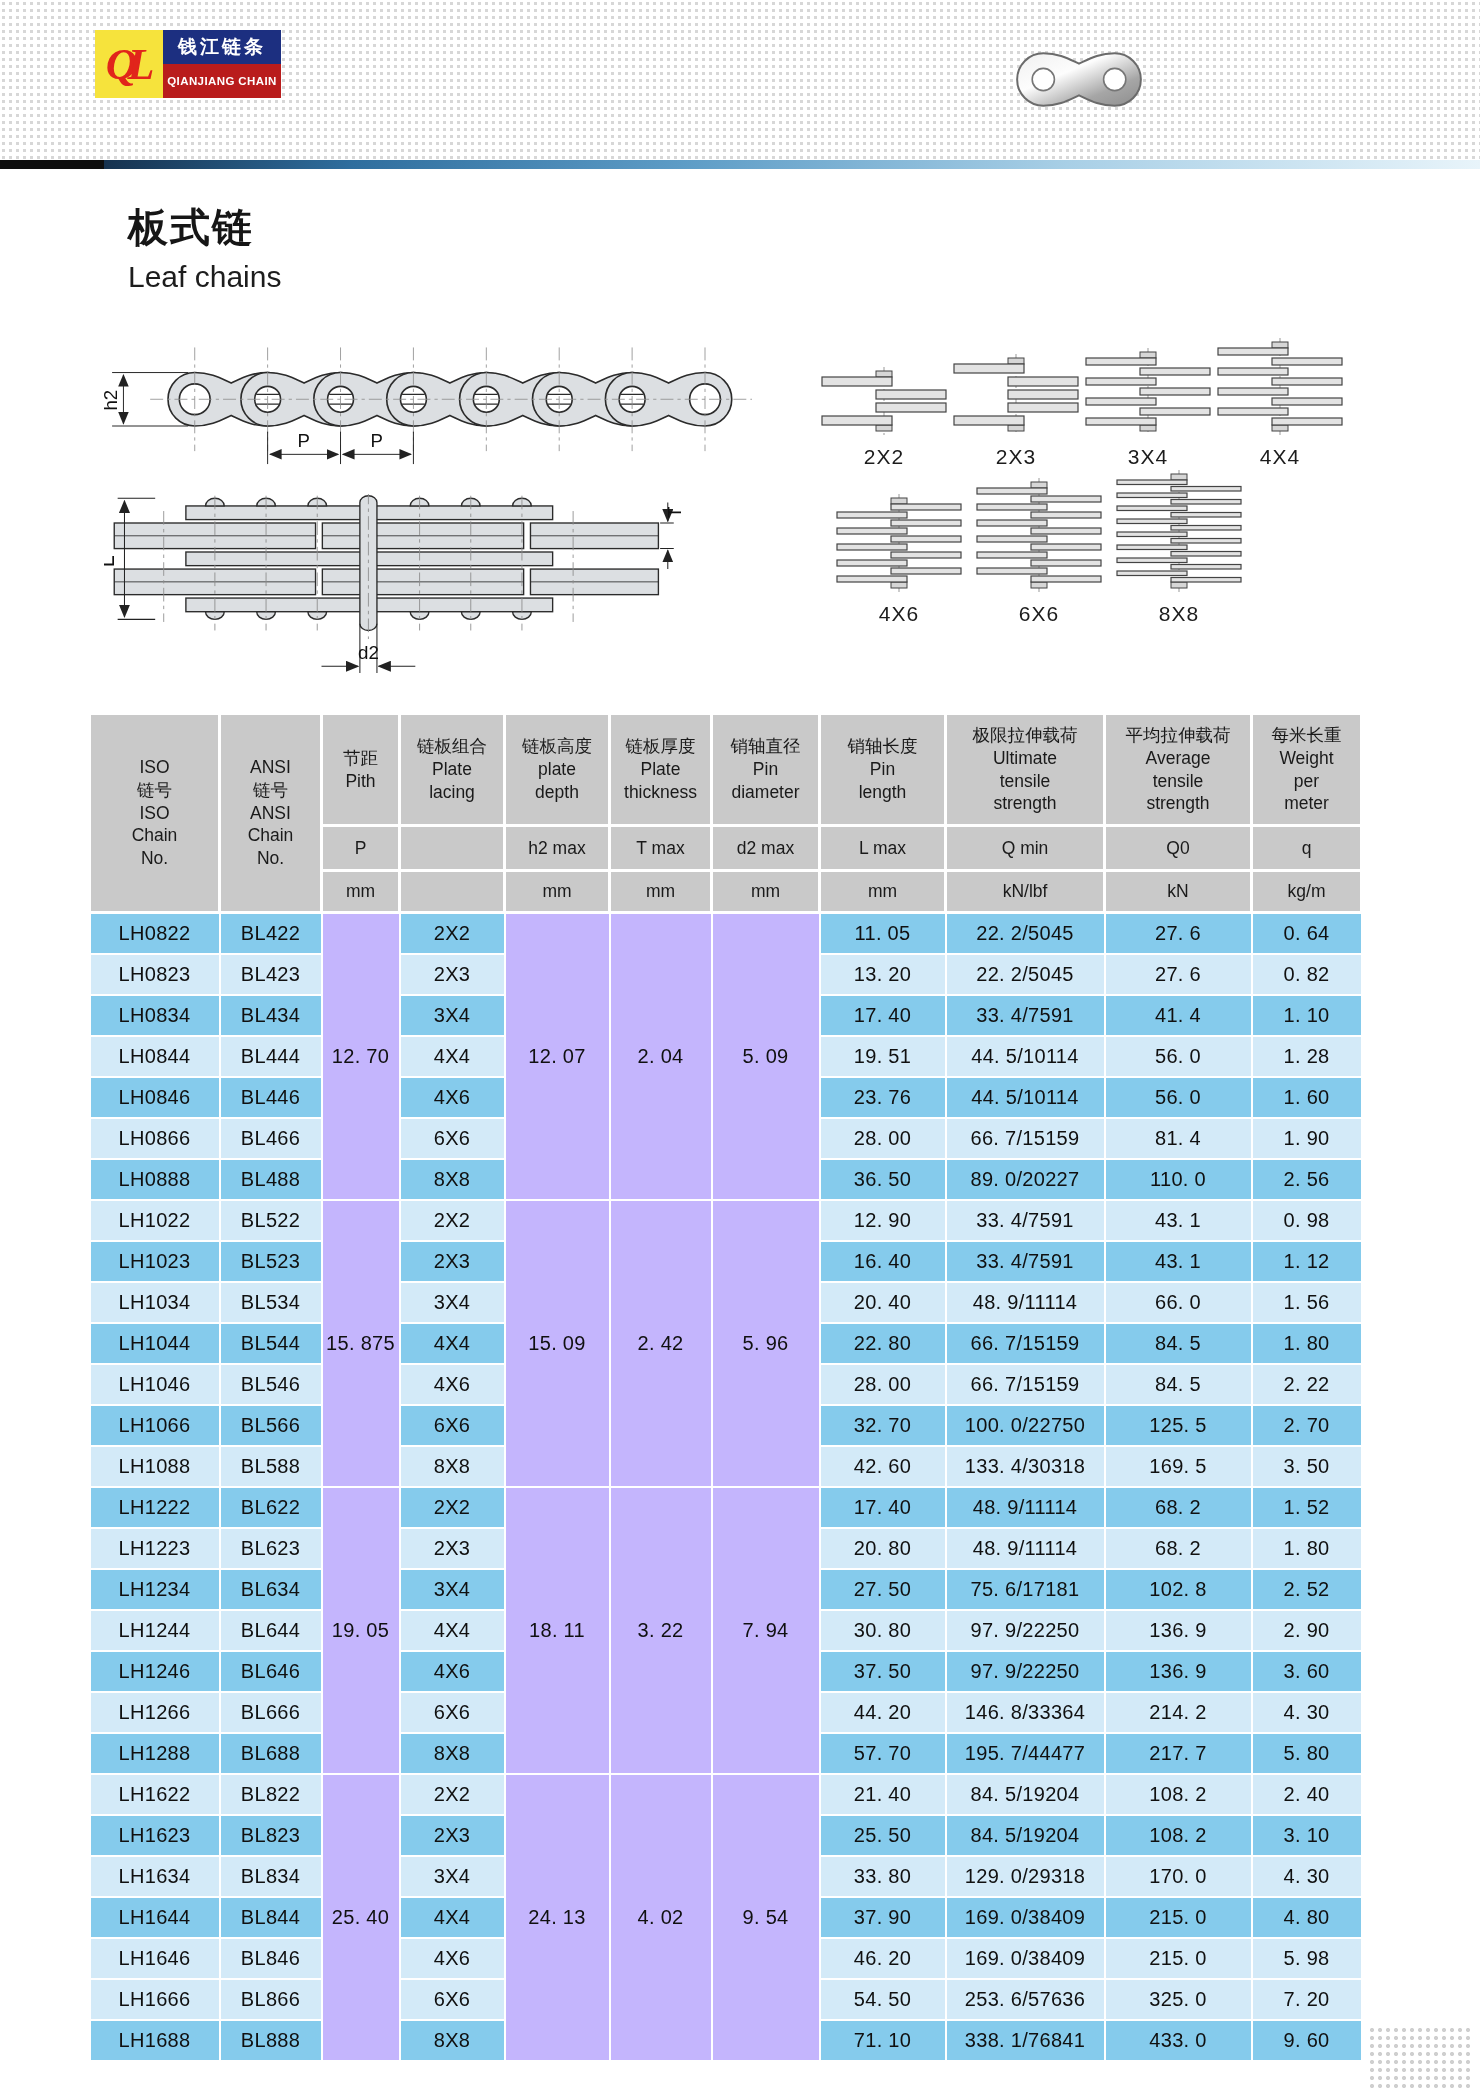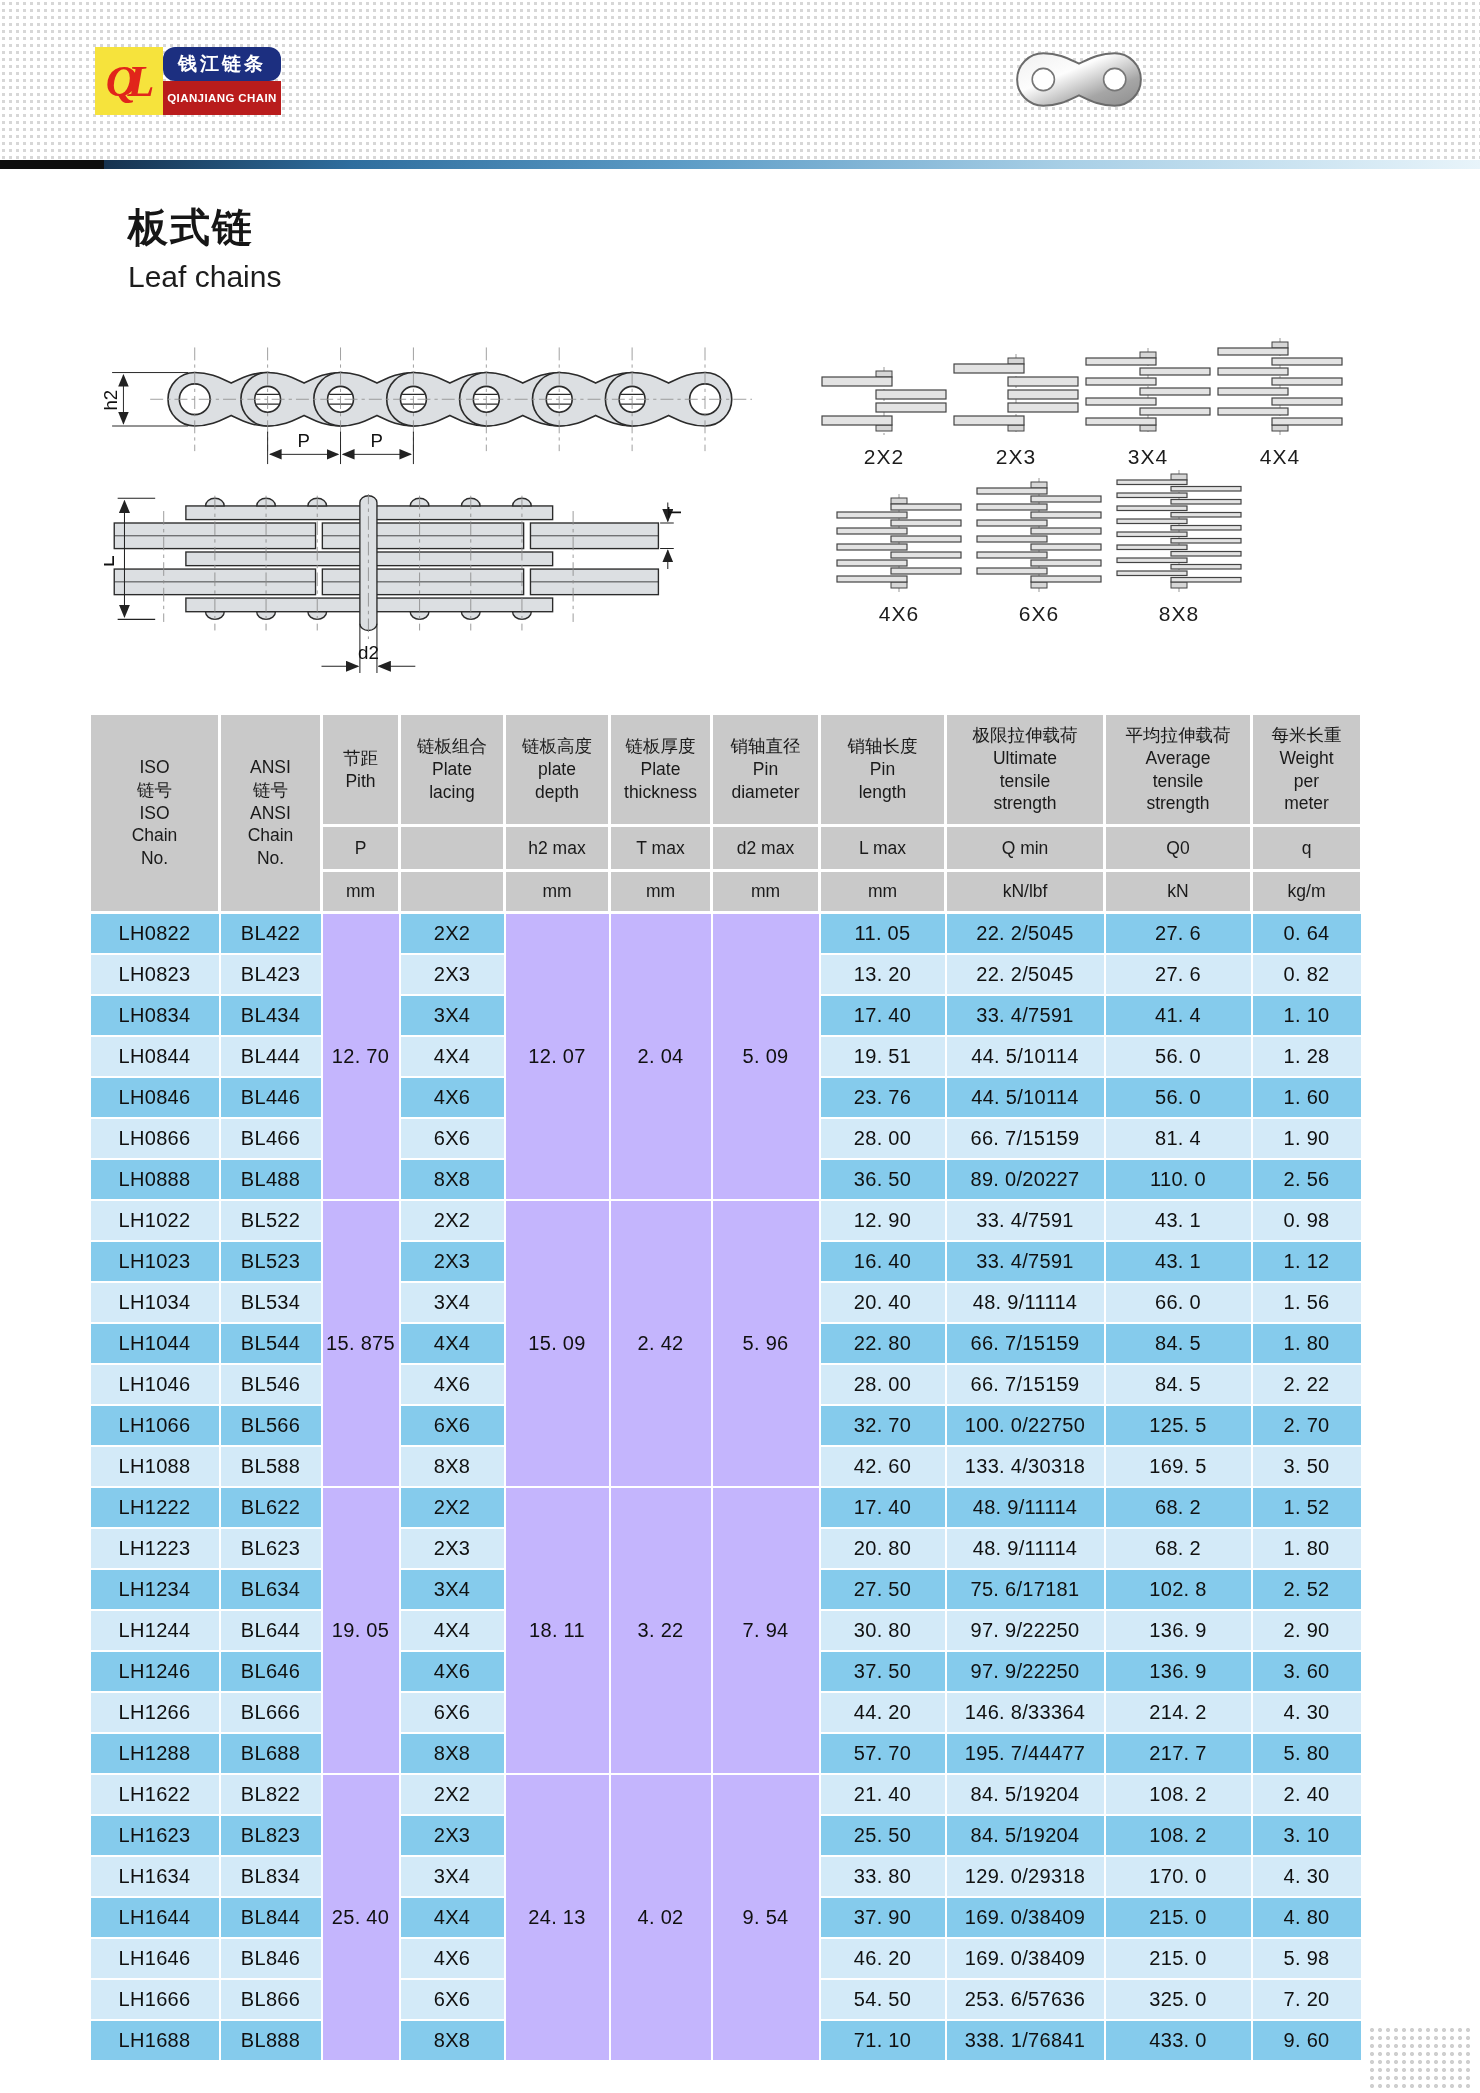--- a/index.html
+++ b/index.html
@@ -12,27 +12,27 @@
   .dots-top{position:absolute;left:0;top:0;width:1480px;height:160px;}
   .dots-corner{position:absolute;left:1368px;top:2026px;width:102px;height:64px;
         background-image:radial-gradient(#cfcfcf 2px, rgba(255,255,255,0) 2.2px);background-size:8px 8px;}
 
   
   .bar-black{position:absolute;left:0;top:160px;width:104px;height:9px;background:#0e0e0e;}
   .bar-grad{position:absolute;left:104px;top:160px;width:1376px;height:9px;
         background:linear-gradient(to right,#16324f 0%,#2f6e9e 18%,#5d9cc6 42%,#a8cfe6 70%,#e8f4fa 100%);}
 
   
-  .brand{position:absolute;left:95px;top:47px;width:186px;height:64px;display:flex;}
+  .brand{position:absolute;left:95px;top:30px;width:186px;height:64px;display:flex;}
   .brand-mark{width:68px;height:68px;background:#f6e33c;display:flex;align-items:center;justify-content:center;}
   .brand-mono{font-family:"Liberation Serif",serif;font-style:italic;font-weight:bold;
         font-size:44px;color:#e1251b;letter-spacing:-10px;padding-right:8px;}
   .brand-right{width:118px;height:68px;display:flex;flex-direction:column;}
   .brand-cn{height:34px;background:#1c2f80;color:#fff;font-weight:bold;font-size:19px;
-        letter-spacing:3px;display:flex;align-items:center;justify-content:center;border-radius:12px;}
+        letter-spacing:3px;display:flex;align-items:center;justify-content:center;}
   .brand-en{height:34px;background:#b91c1c;color:#fff;font-weight:bold;font-size:11.5px;
         letter-spacing:.4px;display:flex;align-items:center;justify-content:center;}
 
   
   .plate-illu{position:absolute;left:1010px;top:46px;}
 
   
   .title{position:absolute;left:128px;top:202px;}
   .title-cn{font-size:40px;font-weight:bold;color:#161616;line-height:50px;letter-spacing:2px;}
   .title-en{font-size:30px;font-weight:400;color:#1d1d1d;line-height:50px;}

